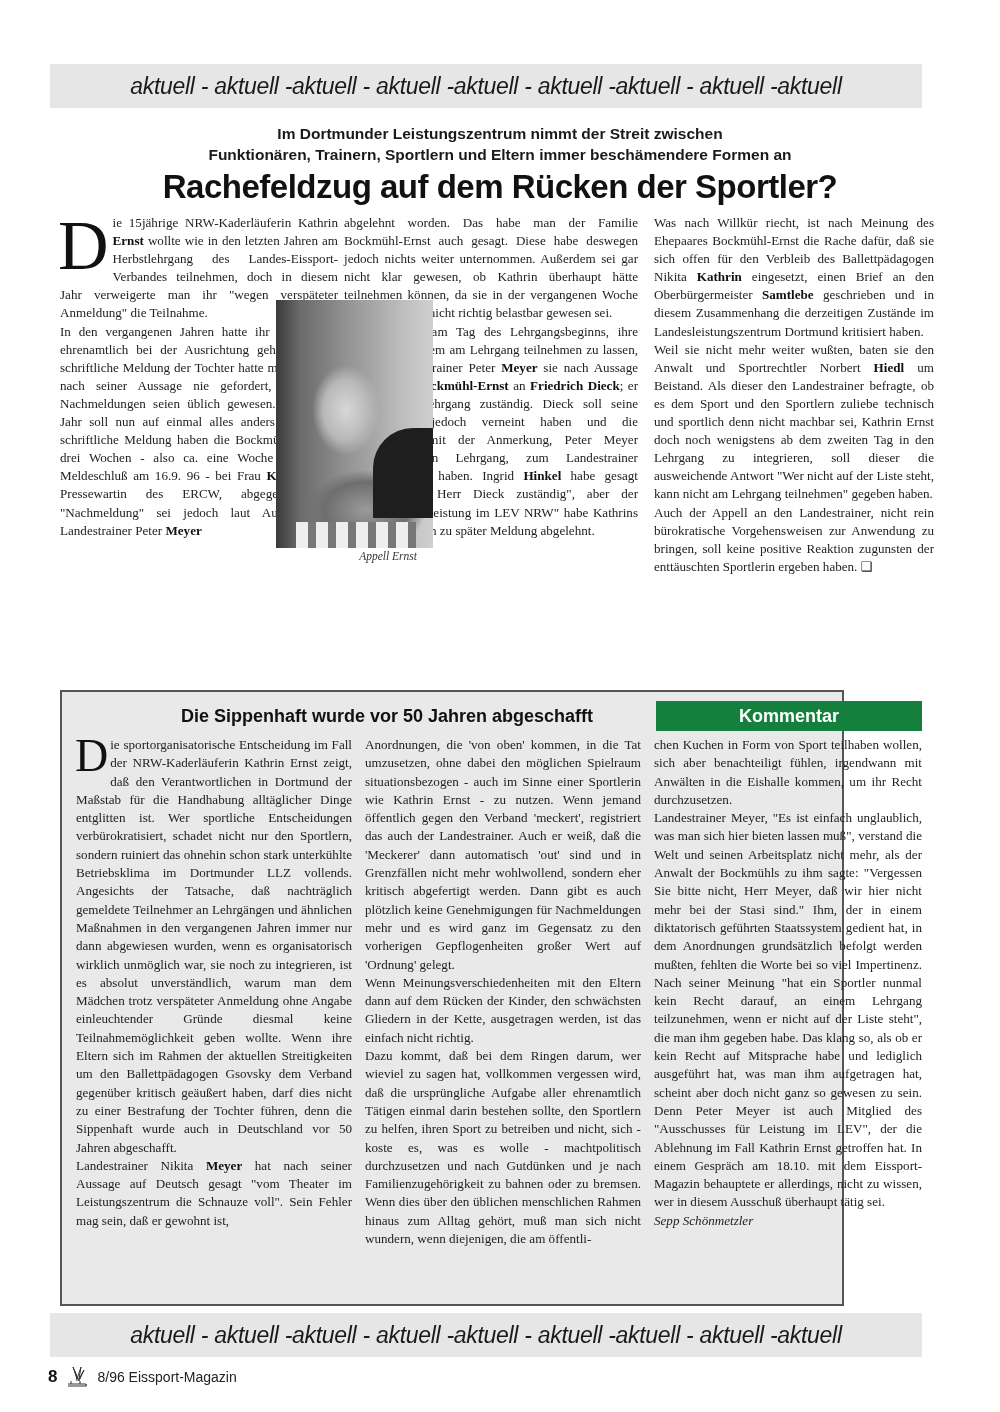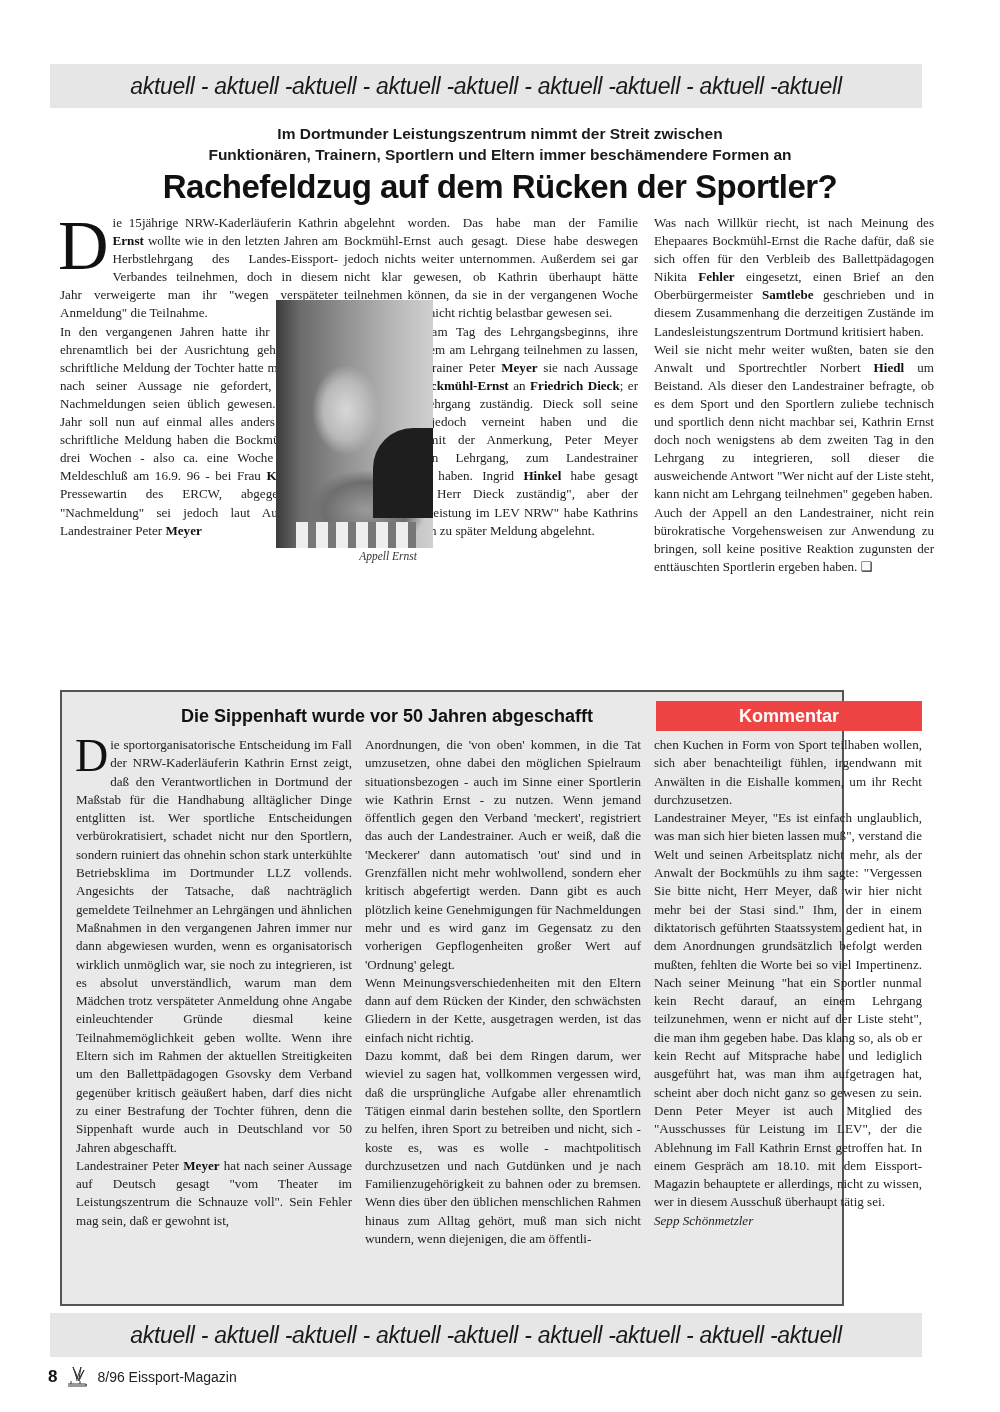--- a/index.html
+++ b/index.html
@@ -70,21 +70,21 @@
     position: absolute; left: 60px; top: 690px; width: 784px; height: 616px;
     background: #e9e9e9; border: 2px solid #555;
   }
   .box-title {
     position: absolute; left: 60px; top: 14px; width: 530px;
     font-family: "Liberation Sans", sans-serif; font-weight: bold; font-size: 18px;
     text-align: center; color: #111;
   }
   .komm {
     position: absolute; left: 594px; top: 9px; width: 266px; height: 30px;
-    background: #ef4444; color: #fff;
+    background: #15803d; color: #fff;
     font-family: "Liberation Sans", sans-serif; font-weight: bold; font-size: 18px;
     display: flex; align-items: center; justify-content: center;
   }
   .bcol {
     position: absolute; top: 44px; font-size: 13.1px; line-height: 18.3px; text-align: justify; color: #222;
   }
   .bcol p { margin: 0; }
   .bcol b { font-weight: bold; color: #111; }
   .bcol1 { left: 14px; width: 276px; }
   .bcol2 { left: 303px; width: 276px; }
@@ -129,21 +129,21 @@
 
 <div class="col col2">
   <p>abgelehnt worden. Das habe man der Familie Bockmühl-Ernst auch gesagt. Diese habe deswegen jedoch nichts weiter unternommen. Außerdem sei gar nicht klar gewesen, ob Kathrin überhaupt hätte teilnehmen können, da sie in der vergangenen Woche noch krank und nicht richtig belastbar gewesen sei.</p>
   <p>
     <span>Auf die Bitte am Tag des Lehrgangsbeginns, ihre Tochter trotz allem am Lehrgang teilnehmen zu lassen, verwies Landestrainer Peter </span><b>Meyer</b><span> sie nach Aussage von </span><b>Brigitte Bockmühl-Ernst</b><span> an </span><b>Friedrich Dieck</b><span>; er sei für den Lehrgang zuständig. Dieck soll seine Zuständigkeit jedoch verneint haben und die Fragestellerin mit der Anmerkung, Peter Meyer organisiere den Lehrgang, zum Landestrainer zurückgeschickt haben. Ingrid </span><b>Hinkel</b><span> habe gesagt "Natürlich sei Herr Dieck zuständig", aber der "Ausschuß für Leistung im LEV NRW" habe Kathrins Teilnahme wegen zu später Meldung abgelehnt.</span>
   </p>
 </div>
 
 <div class="col col3">
   <p>
-    <span>Was nach Willkür riecht, ist nach Meinung des Ehepaares Bockmühl-Ernst die Rache dafür, daß sie sich offen für den Verbleib des Ballettpädagogen Nikita </span><b>Fehler</b><span> eingesetzt, einen Brief an den Oberbürgermeister </span><b>Samtlebe</b><span> geschrieben und in diesem Zusammenhang die derzeitigen Zustände im Landesleistungszentrum Dortmund kritisiert haben.</span>
+    <span>Was nach Willkür riecht, ist nach Meinung des Ehepaares Bockmühl-Ernst die Rache dafür, daß sie sich offen für den Verbleib des Ballettpädagogen Nikita </span><b>Kathrin</b><span> eingesetzt, einen Brief an den Oberbürgermeister </span><b>Samtlebe</b><span> geschrieben und in diesem Zusammenhang die derzeitigen Zustände im Landesleistungszentrum Dortmund kritisiert haben.</span>
   </p>
   <p>
     <span>Weil sie nicht mehr weiter wußten, baten sie den Anwalt und Sportrechtler Norbert </span><b>Hiedl</b><span> um Beistand. Als dieser den Landestrainer befragte, ob es dem Sport und den Sportlern zuliebe technisch und sportlich denn nicht machbar sei, Kathrin Ernst doch noch wenigstens ab dem zweiten Tag in den Lehrgang zu integrieren, soll dieser die ausweichende Antwort "Wer nicht auf der Liste steht, kann nicht am Lehrgang teilnehmen" gegeben haben.</span>
   </p>
   <p>
     <span>Auch der Appell an den Landestrainer, nicht rein bürokratische Vorgehensweisen zur Anwendung zu bringen, soll keine positive Reaktion zugunsten der enttäuschten Sportlerin ergeben haben.</span>
     <span>❑</span>
   </p>
 </div>
 
@@ -157,21 +157,21 @@
 
 <div class="box">
   <div class="box-title">Die Sippenhaft wurde vor 50 Jahren abgeschafft</div>
   <div class="komm">Kommentar</div>
 
   <div class="bcol bcol1">
     <p>
       <span class="bdrop">D</span><span>ie sportorganisatorische Entscheidung im Fall der NRW-Kaderläuferin Kathrin Ernst zeigt, daß den Verantwortlichen in Dortmund der Maßstab für die Handhabung alltäglicher Dinge entglitten ist. Wer sportliche Entscheidungen verbürokratisiert, schadet nicht nur den Sportlern, sondern ruiniert das ohnehin schon stark unterkühlte Betriebsklima im Dortmunder LLZ vollends. Angesichts der Tatsache, daß nachträglich gemeldete Teilnehmer an Lehrgängen und ähnlichen Maßnahmen in den vergangenen Jahren immer nur dann abgewiesen wurden, wenn es organisatorisch wirklich unmöglich war, sie noch zu integrieren, ist es absolut unverständlich, warum man dem Mädchen trotz verspäteter Anmeldung ohne Angabe einleuchtender Gründe diesmal keine Teilnahmemöglichkeit geben wollte. Wenn ihre Eltern sich im Rahmen der aktuellen Streitigkeiten um den Ballettpädagogen Gsovsky dem Verband gegenüber kritisch geäußert haben, darf dies nicht zu einer Bestrafung der Tochter führen, denn die Sippenhaft wurde auch in Deutschland vor 50 Jahren abgeschafft.</span>
     </p>
     <p>
-      <span>Landestrainer Peter </span><b>Meyer</b><span> hat nach seiner Aussage auf Deutsch gesagt "vom Theater im Leistungszentrum die Schnauze voll". Sein Fehler mag sein, daß er gewohnt ist,</span>
+      <span>Landestrainer Nikita </span><b>Meyer</b><span> hat nach seiner Aussage auf Deutsch gesagt "vom Theater im Leistungszentrum die Schnauze voll". Sein Fehler mag sein, daß er gewohnt ist,</span>
     </p>
   </div>
 
   <div class="bcol bcol2">
     <p>Anordnungen, die 'von oben' kommen, in die Tat umzusetzen, ohne dabei den möglichen Spielraum situationsbezogen - auch im Sinne einer Sportlerin wie Kathrin Ernst - zu nutzen. Wenn jemand öffentlich gegen den Verband 'meckert', registriert das auch der Landestrainer. Auch er weiß, daß die 'Meckerer' dann automatisch 'out' sind und in Grenzfällen nicht mehr wohlwollend, sondern eher kritisch abgefertigt werden. Dann gibt es auch plötzlich keine Genehmigungen für Nachmeldungen mehr und es wird ganz im Gegensatz zu den vorherigen Gepflogenheiten großer Wert auf 'Ordnung' gelegt.</p>
     <p>Wenn Meinungsverschiedenheiten mit den Eltern dann auf dem Rücken der Kinder, den schwächsten Gliedern in der Kette, ausgetragen werden, ist das einfach nicht richtig.</p>
     <p>Dazu kommt, daß bei dem Ringen darum, wer wieviel zu sagen hat, vollkommen vergessen wird, daß die ursprüngliche Aufgabe aller ehrenamtlich Tätigen einmal darin bestehen sollte, den Sportlern zu helfen, ihren Sport zu betreiben und nicht, sich - koste es, was es wolle - machtpolitisch durchzusetzen und nach Gutdünken und je nach Familienzugehörigkeit zu bahnen oder zu bremsen. Wenn dies über den üblichen menschlichen Rahmen hinaus zum Alltag gehört, muß man sich nicht wundern, wenn diejenigen, die am öffentli-</p>
   </div>
 
   <div class="bcol bcol3">

